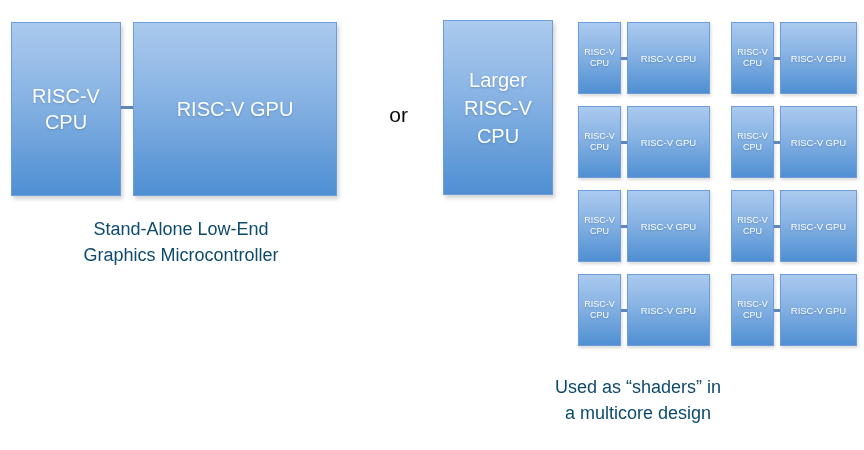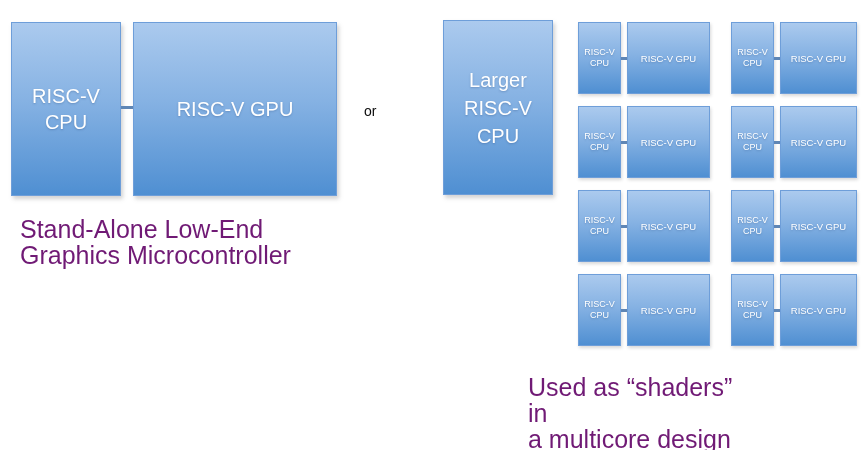--- a/index.html
+++ b/index.html
@@ -19,27 +19,27 @@
   }
   .box .label{
     white-space:pre-line;
     text-shadow:0 1px 2px rgba(50,80,130,0.35);
   }
   .big-label{font-size:20px;line-height:26px;}
   .connector{
     position:absolute;background:#5f86b5;height:3px;
   }
   .caption{
-    position:absolute;color:#701a75;
-    font-size:25px;line-height:26px;text-align:left;
+    position:absolute;color:#0c4a6e;
+    font-size:18px;line-height:26px;text-align:center;
     white-space:pre-line;
   }
   .or-label{
     position:absolute;color:#0a0a0a;
-    font-size:14px;text-align:left;
+    font-size:21px;text-align:right;
   }
   
   .shader-col{
     position:absolute;top:22px;
     display:grid;grid-template-rows:repeat(4,72px);row-gap:12px;
   }
   .shader-cell{display:flex;align-items:stretch;position:relative;}
   .s-cpu{
     position:relative;width:43px;flex:0 0 43px;
     font-size:9px;line-height:11px;

